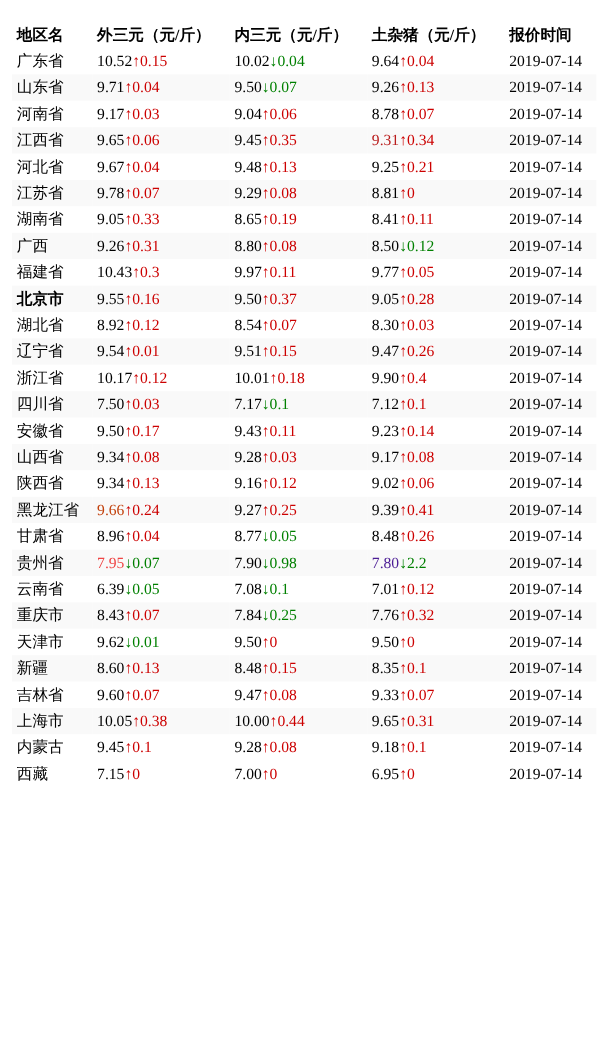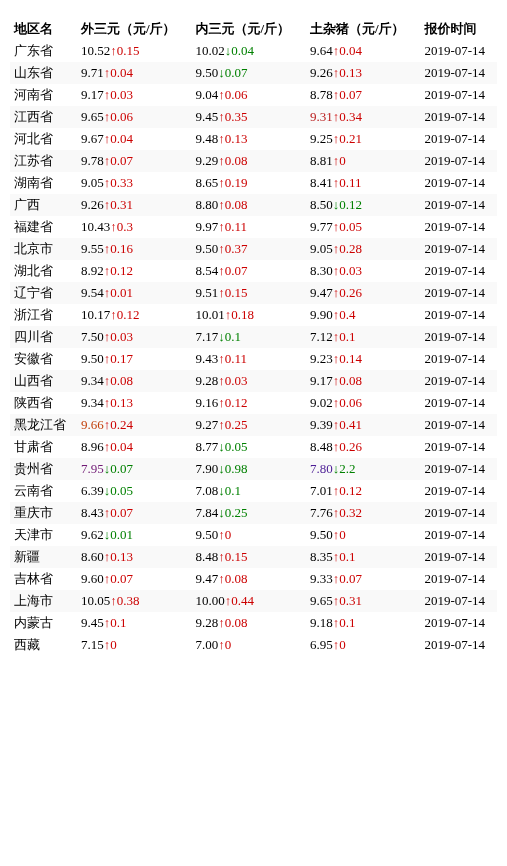--- a/index.html
+++ b/index.html
@@ -110,21 +110,21 @@
         <td style="color: rgb(0, 0, 0);">2019-07-14</td>
       </tr>
       <tr class="row-odd">
         <td style="color: rgb(0, 0, 0);">福建省</td>
         <td><span style="color: rgb(0, 0, 0);">10.43</span><span style="color: rgb(204, 0, 0);">↑</span><span style="color: rgb(204, 0, 0);">0.3</span></td>
         <td><span style="color: rgb(0, 0, 0);">9.97</span><span style="color: rgb(204, 0, 0);">↑</span><span style="color: rgb(204, 0, 0);">0.11</span></td>
         <td><span style="color: rgb(0, 0, 0);">9.77</span><span style="color: rgb(204, 0, 0);">↑</span><span style="color: rgb(204, 0, 0);">0.05</span></td>
         <td style="color: rgb(0, 0, 0);">2019-07-14</td>
       </tr>
       <tr class="row-even">
-        <td style="color: rgb(0, 0, 0);">北京市</td>
+        <td style="color: rgb(0, 0, 0); font-weight: bold;">北京市</td>
         <td><span style="color: rgb(0, 0, 0);">9.55</span><span style="color: rgb(204, 0, 0);">↑</span><span style="color: rgb(204, 0, 0);">0.16</span></td>
         <td><span style="color: rgb(0, 0, 0);">9.50</span><span style="color: rgb(204, 0, 0);">↑</span><span style="color: rgb(204, 0, 0);">0.37</span></td>
         <td><span style="color: rgb(0, 0, 0);">9.05</span><span style="color: rgb(204, 0, 0);">↑</span><span style="color: rgb(204, 0, 0);">0.28</span></td>
         <td style="color: rgb(0, 0, 0);">2019-07-14</td>
       </tr>
       <tr class="row-odd">
         <td style="color: rgb(0, 0, 0);">湖北省</td>
         <td><span style="color: rgb(0, 0, 0);">8.92</span><span style="color: rgb(204, 0, 0);">↑</span><span style="color: rgb(204, 0, 0);">0.12</span></td>
         <td><span style="color: rgb(0, 0, 0);">8.54</span><span style="color: rgb(204, 0, 0);">↑</span><span style="color: rgb(204, 0, 0);">0.07</span></td>
         <td><span style="color: rgb(0, 0, 0);">8.30</span><span style="color: rgb(204, 0, 0);">↑</span><span style="color: rgb(204, 0, 0);">0.03</span></td>
@@ -181,21 +181,21 @@
       </tr>
       <tr class="row-odd">
         <td style="color: rgb(0, 0, 0);">甘肃省</td>
         <td><span style="color: rgb(0, 0, 0);">8.96</span><span style="color: rgb(204, 0, 0);">↑</span><span style="color: rgb(204, 0, 0);">0.04</span></td>
         <td><span style="color: rgb(0, 0, 0);">8.77</span><span style="color: rgb(0, 128, 0);">↓</span><span style="color: rgb(0, 128, 0);">0.05</span></td>
         <td><span style="color: rgb(0, 0, 0);">8.48</span><span style="color: rgb(204, 0, 0);">↑</span><span style="color: rgb(204, 0, 0);">0.26</span></td>
         <td style="color: rgb(0, 0, 0);">2019-07-14</td>
       </tr>
       <tr class="row-even">
         <td style="color: rgb(0, 0, 0);">贵州省</td>
-        <td><span style="color: #701a75;">7.95</span><span style="color: rgb(0, 128, 0);">↓</span><span style="color: rgb(0, 128, 0);">0.07</span></td>
+        <td><span style="color: #ef4444;">7.95</span><span style="color: rgb(0, 128, 0);">↓</span><span style="color: rgb(0, 128, 0);">0.07</span></td>
         <td><span style="color: rgb(0, 0, 0);">7.90</span><span style="color: rgb(0, 128, 0);">↓</span><span style="color: rgb(0, 128, 0);">0.98</span></td>
         <td><span style="color: #4c1d95;">7.80</span><span style="color: rgb(0, 128, 0);">↓</span><span style="color: rgb(0, 128, 0);">2.2</span></td>
         <td style="color: rgb(0, 0, 0);">2019-07-14</td>
       </tr>
       <tr class="row-odd">
         <td style="color: rgb(0, 0, 0);">云南省</td>
         <td><span style="color: rgb(0, 0, 0);">6.39</span><span style="color: rgb(0, 128, 0);">↓</span><span style="color: rgb(0, 128, 0);">0.05</span></td>
         <td><span style="color: rgb(0, 0, 0);">7.08</span><span style="color: rgb(0, 128, 0);">↓</span><span style="color: rgb(0, 128, 0);">0.1</span></td>
         <td><span style="color: rgb(0, 0, 0);">7.01</span><span style="color: rgb(204, 0, 0);">↑</span><span style="color: rgb(204, 0, 0);">0.12</span></td>
         <td style="color: rgb(0, 0, 0);">2019-07-14</td>

